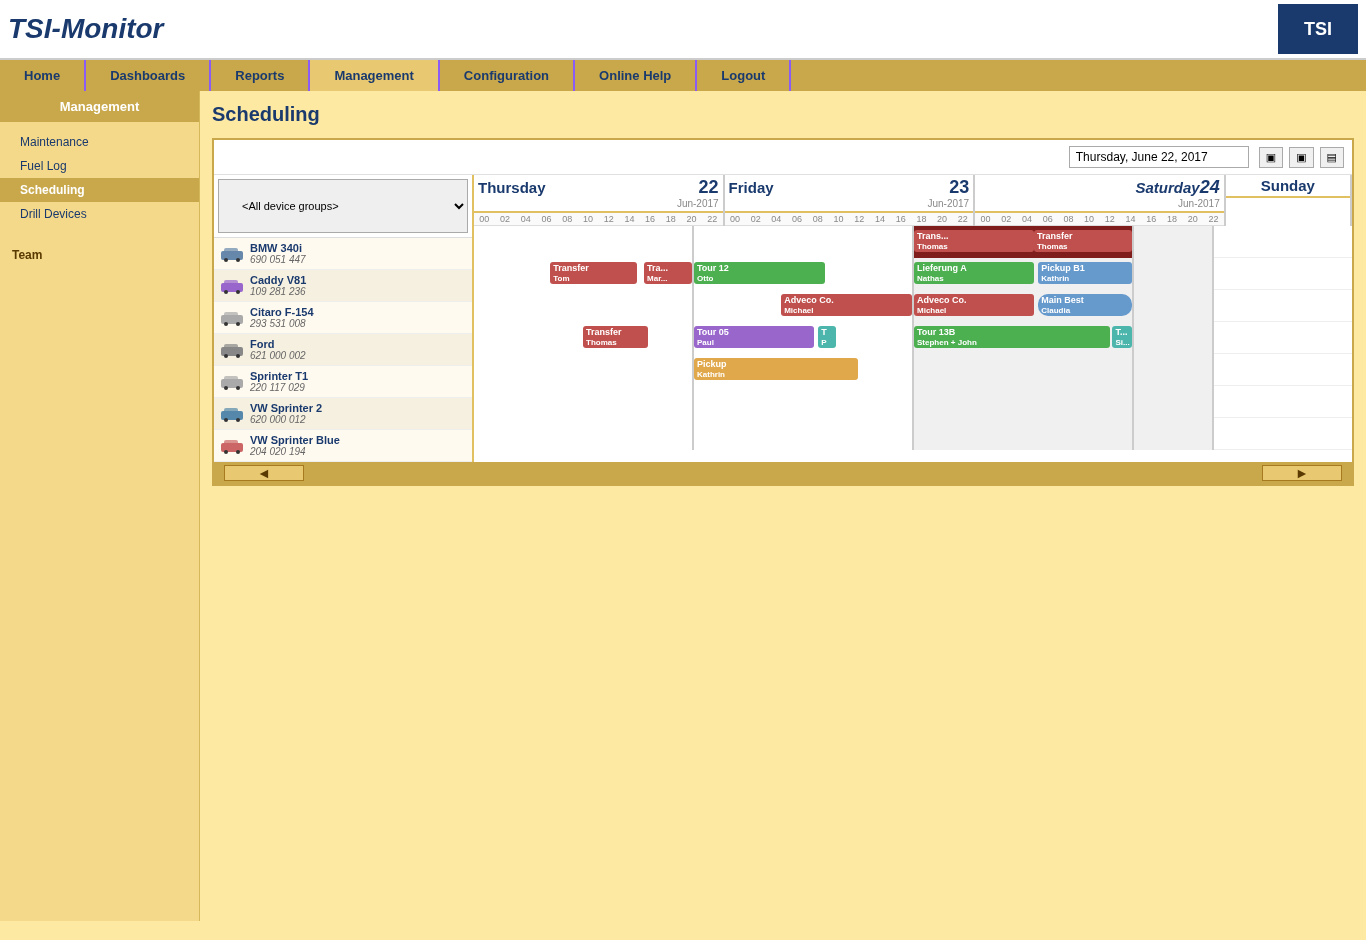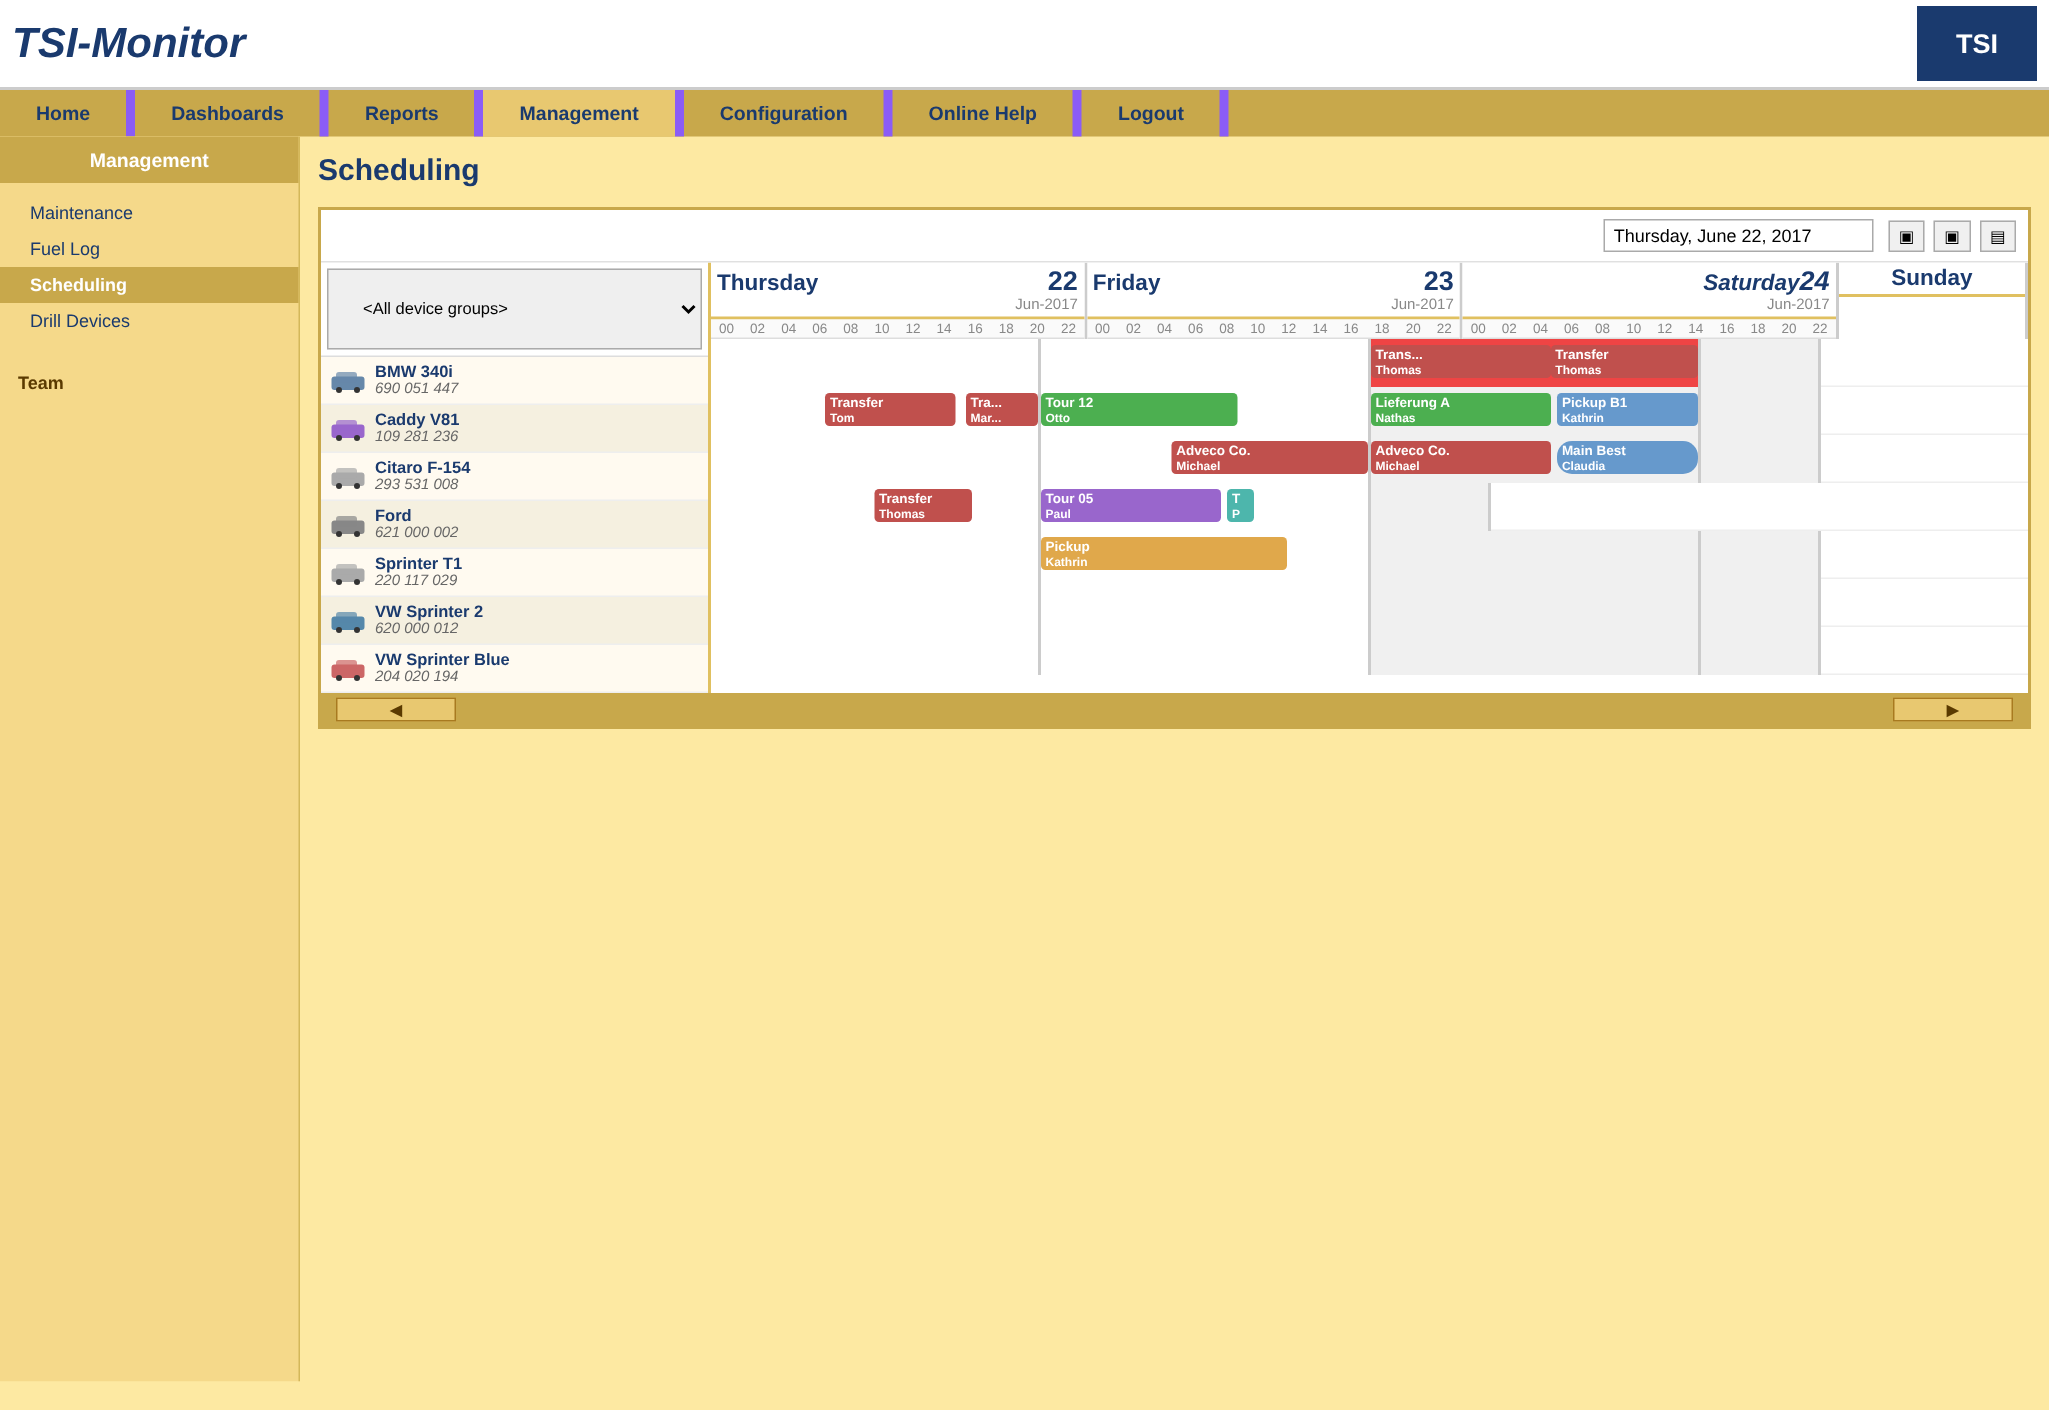--- a/index.html
+++ b/index.html
@@ -7,21 +7,21 @@
 
     
     #header { background: #fff; padding: 4px 8px; display: flex; align-items: center; border-bottom: 2px solid #ccc; }
     #logo { font-size: 28px; font-weight: bold; color: #1a3a6e; font-style: italic; }
     #header-logo-img { margin-left: auto; width: 80px; height: 50px; background: #1a3a6e; display: flex; align-items: center; justify-content: center; color: #fff; font-weight: bold; font-size: 18px; }
 
     
     #nav { background: #c8a84b; display: flex; }
     #nav a {
       display: inline-block; padding: 8px 24px; color: #1a3a6e; text-decoration: none;
-      font-size: 13px; font-weight: bold; border-right: 6px solid #8b5cf6;
+      font-size: 13px; font-weight: bold; border-right: 2px solid #8b5cf6;
       cursor: pointer;
     }
     #nav a.active { background: #e8c870; color: #1a3a6e; }
 
     
     #main-layout { display: flex; min-height: calc(100vh - 110px); }
 
     
     #sidebar { width: 200px; background: #f5d98a; border-right: 1px solid #d4b85a; flex-shrink: 0; }
     #sidebar-title { background: #c8a84b; color: #fff; padding: 8px 12px; font-weight: bold; font-size: 13px; text-align: center; }
@@ -301,21 +301,21 @@
               <div class="day-col sunday-col" style="border-right: 2px solid rgb(204, 204, 204); min-width: 80px;">
                 <div class="day-header" style="border-bottom: 2px solid rgb(224, 192, 96); padding: 2px 4px;">
       <div style="font-size:15px;font-weight:bold;color:#1a3a6e;">Sunday</div>
     </div>
               </div>
             </div>
           <div id="cal-body">
               <div style="display: flex; height: 32px; border-bottom: 1px solid rgb(238, 238, 238); position: relative;">
                 <div style="min-width: 220px; width: 220px; border-right: 2px solid rgb(204, 204, 204); position: relative; height: 32px; background: rgb(255, 255, 255);"></div>
                 <div style="min-width: 220px; width: 220px; border-right: 2px solid rgb(204, 204, 204); position: relative; height: 32px; background: rgb(255, 255, 255);"></div>
-                <div style="min-width: 220px; width: 220px; border-right: 2px solid rgb(204, 204, 204); position: relative; height: 32px; background: #ef4444;">
+                <div style="min-width: 220px; width: 220px; border-right: 2px solid rgb(204, 204, 204); position: relative; height: 32px; background: #7f1d1d;">
                   <div class="cal-event event-red" style="left: 0%; width: 55%;">
                     <div style="font-weight: bold; font-size: 9px; line-height: 11px;">Trans...</div>
                     <div style="font-size: 8px; line-height: 10px;">Thomas</div>
                   </div>
                   <div class="cal-event event-red" style="left: 55%; width: 45%;">
                     <div style="font-weight: bold; font-size: 9px; line-height: 11px;">Transfer</div>
                     <div style="font-size: 8px; line-height: 10px;">Thomas</div>
                   </div>
                 </div>
                 <div style="min-width: 80px; width: 80px; border-right: 2px solid rgb(204, 204, 204); position: relative; height: 32px; background: rgb(240, 240, 240);"></div>
@@ -379,20 +379,30 @@
                 <div style="min-width: 220px; width: 220px; border-right: 2px solid rgb(204, 204, 204); position: relative; height: 32px; background: rgb(255, 255, 255);">
                   <div class="cal-event event-purple" style="left: 0%; width: 55%;">
                     <div style="font-weight: bold; font-size: 9px; line-height: 11px;">Tour 05</div>
                     <div style="font-size: 8px; line-height: 10px;">Paul</div>
                   </div>
                   <div class="cal-event event-teal" style="left: 57%; width: 8%;">
                     <div style="font-weight: bold; font-size: 9px; line-height: 11px;">T</div>
                     <div style="font-size: 8px; line-height: 10px;">P</div>
                   </div>
                 </div>
+                <div style="min-width: 220px; width: 220px; border-right: 2px solid rgb(204, 204, 204); position: relative; height: 32px; background: rgb(240, 240, 240);">
+                  <div class="cal-event event-green" style="left: 0%; width: 90%;">
+                    <div style="font-weight: bold; font-size: 9px; line-height: 11px;">Tour 13B</div>
+                    <div style="font-size: 8px; line-height: 10px;">Stephen + John</div>
+                  </div>
+                  <div class="cal-event event-teal" style="left: 91%; width: 9%;">
+                    <div style="font-weight: bold; font-size: 9px; line-height: 11px;">T...</div>
+                    <div style="font-size: 8px; line-height: 10px;">Si...</div>
+                  </div>
+                </div>
                 <div style="min-width: 80px; width: 80px; border-right: 2px solid rgb(204, 204, 204); position: relative; height: 32px; background: rgb(240, 240, 240);"></div>
               </div>
               <div style="display: flex; height: 32px; border-bottom: 1px solid rgb(238, 238, 238); position: relative;">
                 <div style="min-width: 220px; width: 220px; border-right: 2px solid rgb(204, 204, 204); position: relative; height: 32px; background: rgb(255, 255, 255);"></div>
                 <div style="min-width: 220px; width: 220px; border-right: 2px solid rgb(204, 204, 204); position: relative; height: 32px; background: rgb(255, 255, 255);">
                   <div class="cal-event event-orange" style="left: 0%; width: 75%;">
                     <div style="font-weight: bold; font-size: 9px; line-height: 11px;">Pickup</div>
                     <div style="font-size: 8px; line-height: 10px;">Kathrin</div>
                   </div>
                 </div>

